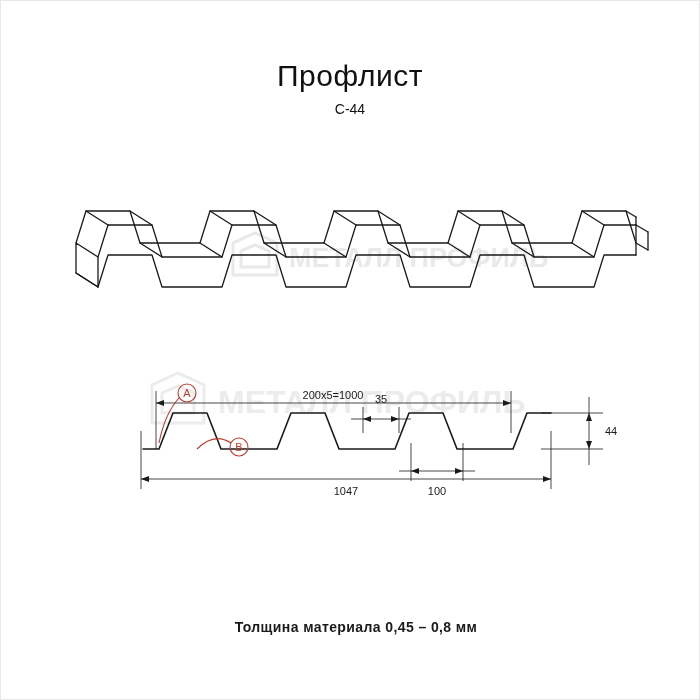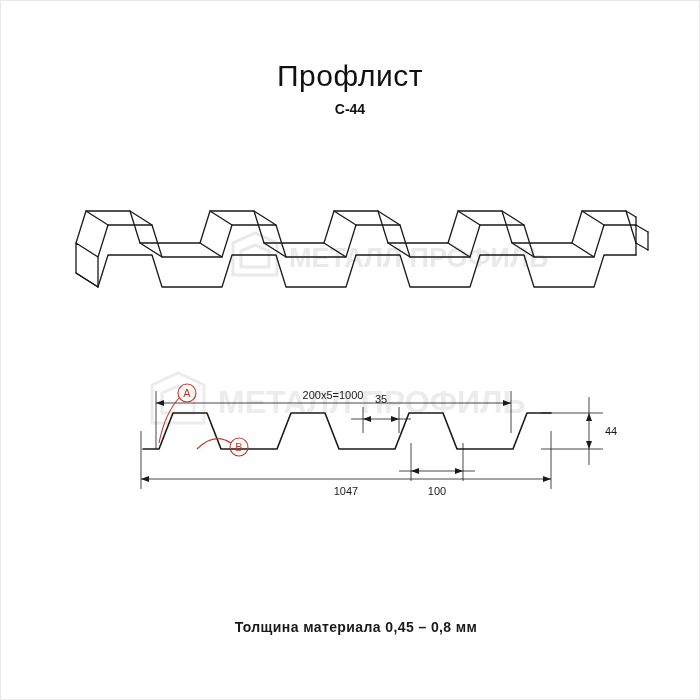--- a/index.html
+++ b/index.html
@@ -32,21 +32,21 @@
     letter-spacing: 0.5px;
     color: #111111;
   }
   .subtitle {
     position: absolute;
     top: 100px;
     left: 0;
     right: 0;
     text-align: center;
     font-size: 14px;
-    font-weight: bold;
+    font-weight: normal;
     color: #111111;
   }
   .footer-note {
     position: absolute;
     top: 618px;
     left: 0;
     right: 0;
     text-align: center;
     font-size: 14px;
     font-weight: bold;

